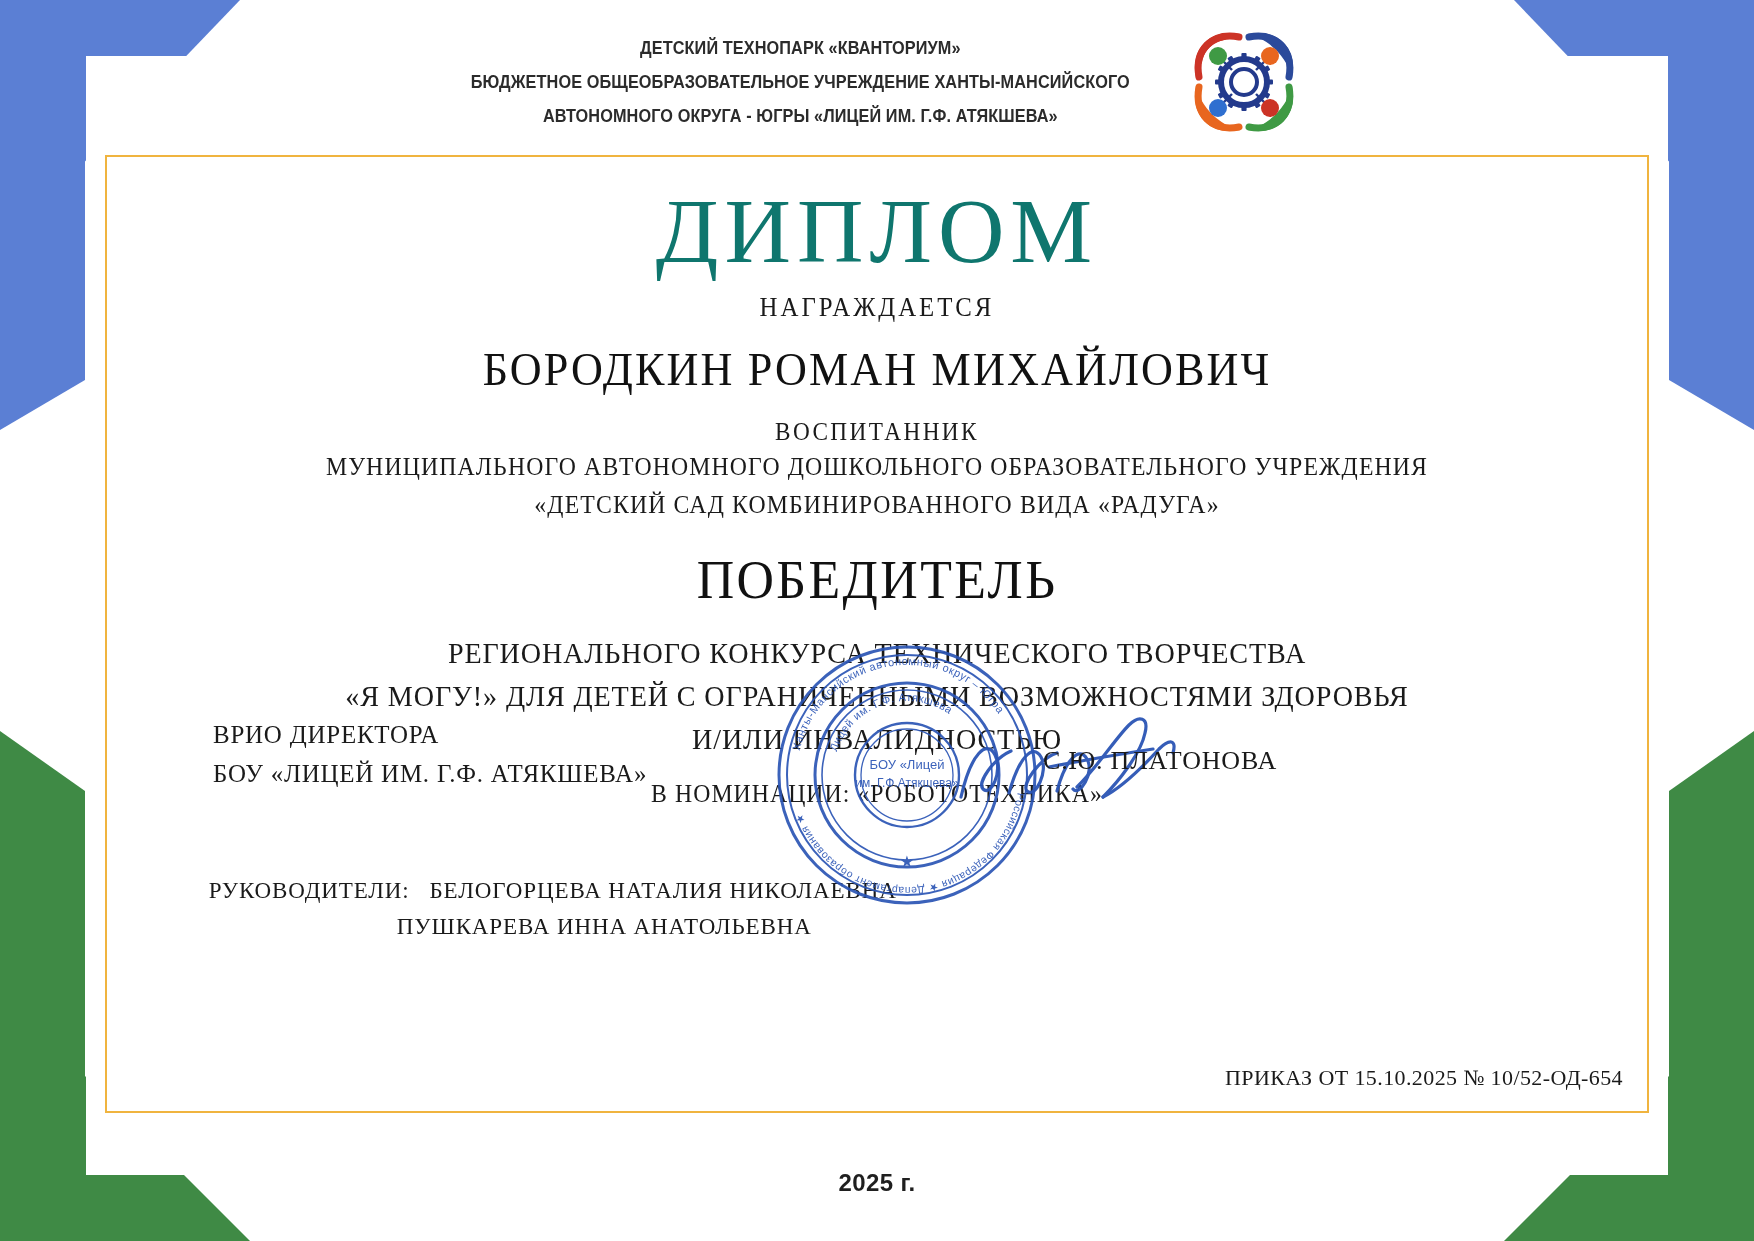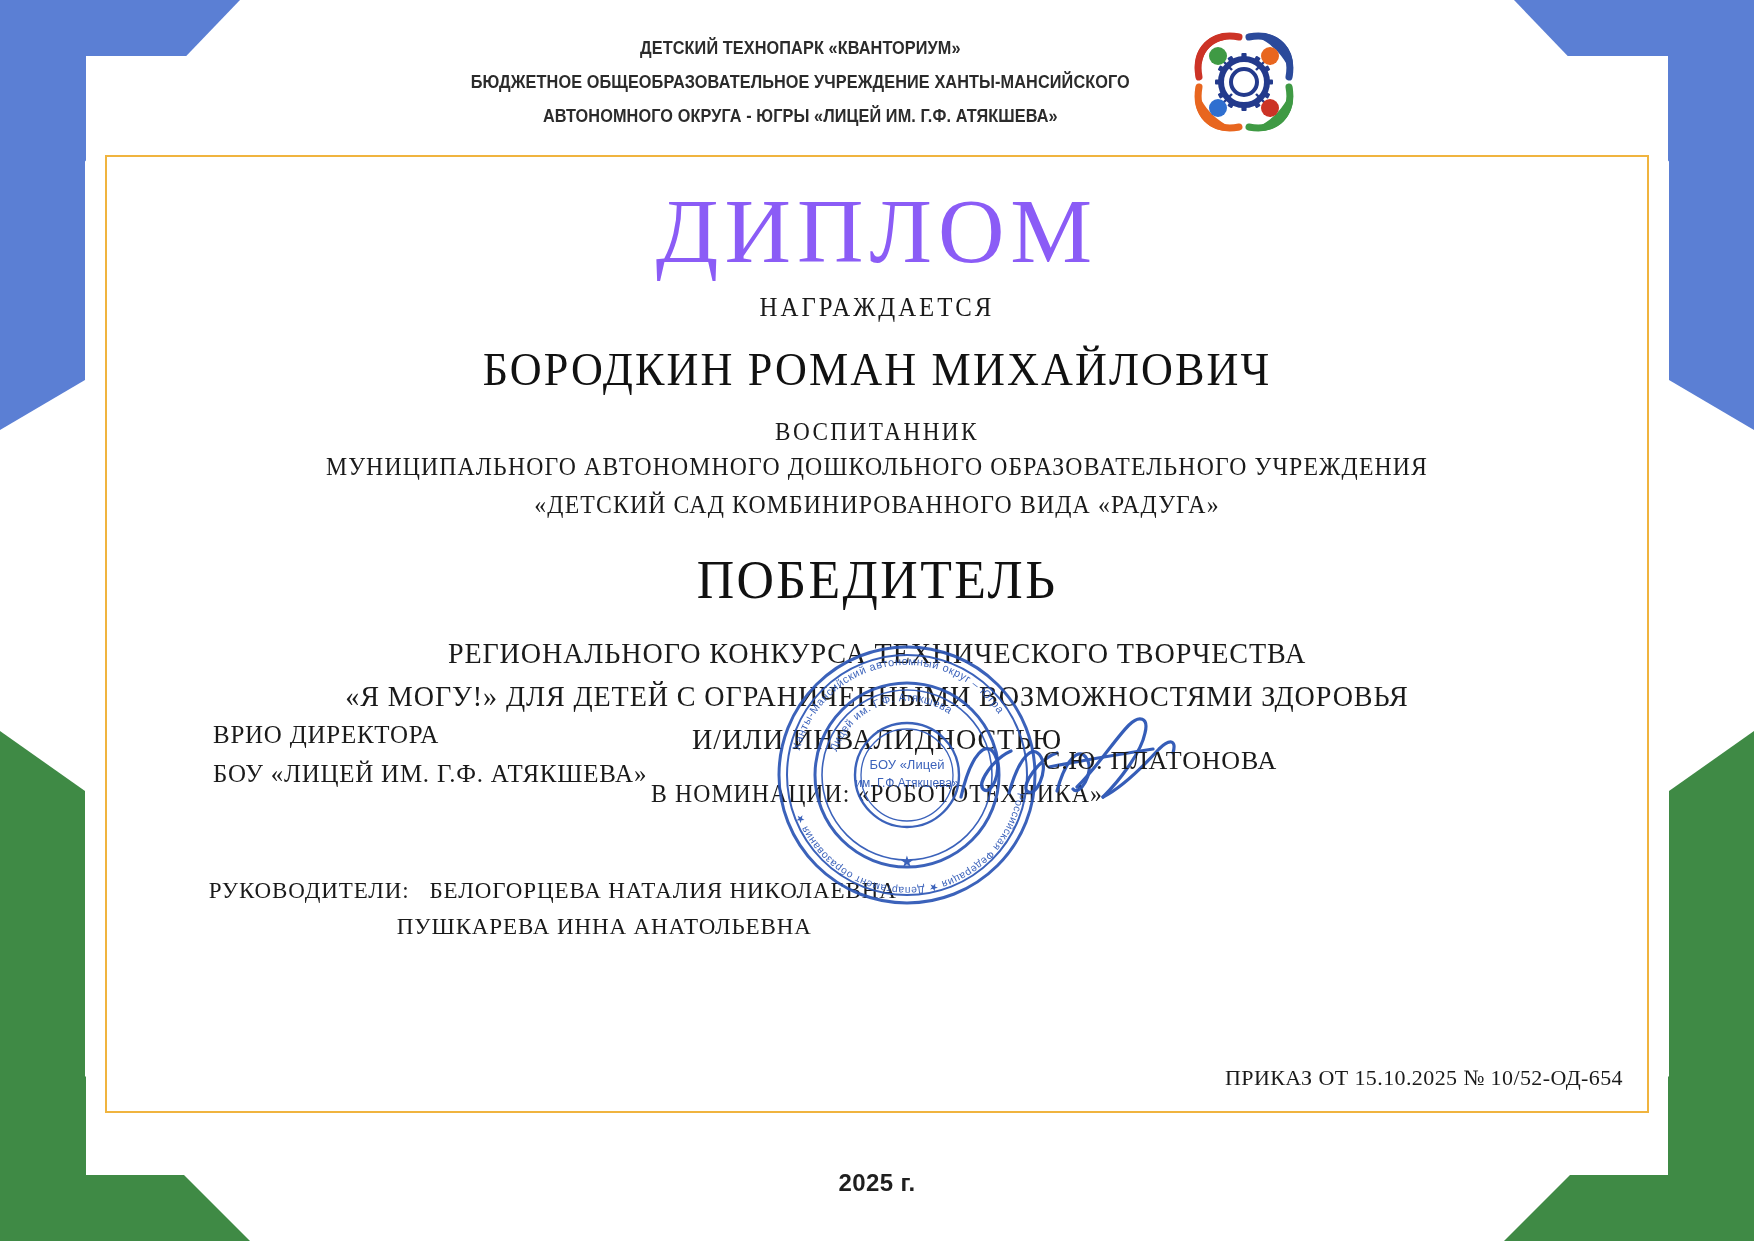--- a/index.html
+++ b/index.html
@@ -113,21 +113,21 @@
     text-align:center;
     padding-top:16px;
   }
 
   .t-diplom {
     font-size:92px;
     letter-spacing:6px;
     font-weight:400;
     line-height:1.05;
     margin-top:12px;
-    color:#8b5cf6;
+    color:#0f766e;
     font-family:"Liberation Serif", serif;
   }
   .t-awarded {
     font-size:27px;
     letter-spacing:3.2px;
     margin-top:12px;
     transform:scaleX(.92);
     color:#1a1a1a;
   }
   .t-name {

